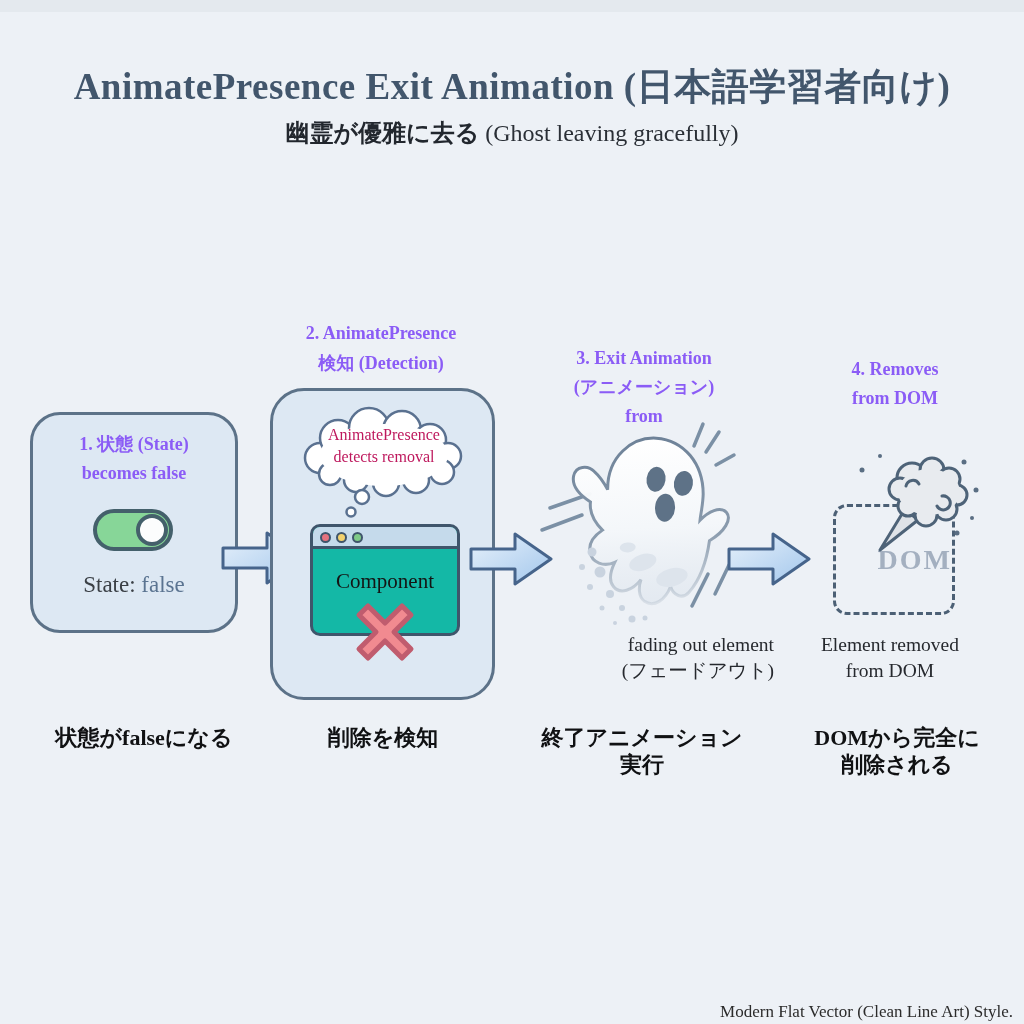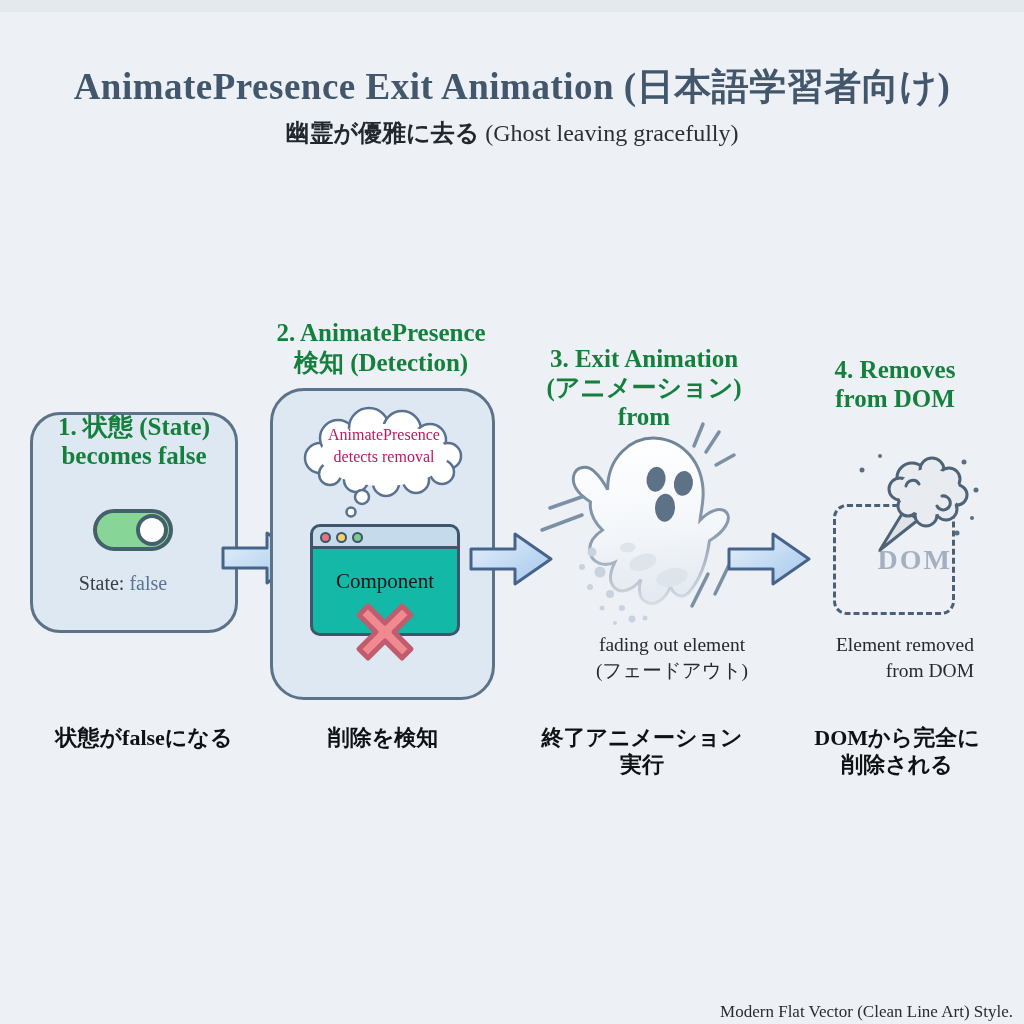--- a/index.html
+++ b/index.html
@@ -16,51 +16,51 @@
   .subtitle{top:105px;left:512px;width:900px;font-size:24px;color:#22272e;}
   .subtitle .jp{font-weight:bold;}
   .subtitle .en{font-weight:normal;color:#2a2f36;}
 
   
   .stepbox{background:#dde8f3;border:3px solid #5c7288;box-sizing:border-box;}
   .box1{left:30px;top:400px;width:208px;height:221px;border-radius:30px;}
   .box2{left:270px;top:376px;width:225px;height:312px;border-radius:34px;}
 
   
-  .h-lines{font-size:25px;line-height:29px;font-weight:bold;color:#15803d;}
-  .s1head{top:400px;left:134px;width:172px;}
+  .h-lines{font-size:18px;line-height:29px;font-weight:bold;color:#8b5cf6;}
+  .s1head{top:418px;left:134px;width:172px;}
   .s2head{top:306px;left:381px;width:260px;line-height:30px;}
   .s3head{top:332px;left:644px;width:260px;}
   .s4head{top:343px;left:895px;width:240px;}
 
   
   .toggle{left:93px;top:497px;width:80px;height:42px;border-radius:21px;
     background:#87d698;border:4px solid #44606b;box-sizing:border-box;}
   .knob{position:absolute;right:1px;top:1px;width:32px;height:32px;border-radius:50%;
     background:#fcfdfd;border:4px solid #44606b;box-sizing:border-box;}
-  .statelabel{top:560px;left:123px;width:200px;font-size:20px;color:#3a3f45;}
+  .statelabel{top:560px;left:134px;width:200px;font-size:23px;color:#3a3f45;}
   .statelabel .val{color:#5b7491;}
 
   
   .thought-text{top:412px;left:384px;width:176px;font-size:16px;line-height:22px;color:#be185d;}
   .window{left:310px;top:512px;width:150px;height:112px;border:3px solid #3f556b;border-radius:10px;
     background:#14b8a6;box-sizing:border-box;}
   .titlebar{position:absolute;left:0;top:0;width:100%;height:22px;background:#c5daeb;
     border-bottom:3px solid #3f556b;border-radius:7px 7px 0 0;box-sizing:border-box;}
   .dot{position:absolute;top:5px;width:11px;height:11px;border-radius:50%;border:2px solid #3f556b;box-sizing:border-box;}
   .dot.r{left:7px;background:#e6737e;}
   .dot.y{left:23px;background:#f3d26e;}
   .dot.g{left:39px;background:#7fcb88;}
   .component-label{position:absolute;left:0;top:22px;width:100%;height:64px;
     display:flex;align-items:center;justify-content:center;font-size:21px;color:#141414;}
 
   
   .cap{font-size:19.5px;line-height:26px;color:#26292e;}
-  .s3cap{top:620px;left:672px;width:260px;}
-  .s4cap{top:620px;left:854px;width:240px;text-align:right;}
+  .s3cap{top:620px;left:644px;width:260px;text-align:right;}
+  .s4cap{top:620px;left:890px;width:240px;}
 
   
   .dombox{left:833px;top:492px;width:122px;height:111px;border:3px dashed #4c6075;border-radius:14px;
     box-sizing:border-box;display:flex;align-items:center;justify-content:flex-end;}
   .domlabel{font-size:28px;font-weight:bold;color:#a4b0c0;letter-spacing:2px;}
 
   
   .bcap{font-size:22px;line-height:27px;font-weight:bold;color:#101113;}
   .bc1{top:712px;left:130px;width:260px;padding-left:28px;}
   .bc2{top:712px;left:383px;width:260px;}

